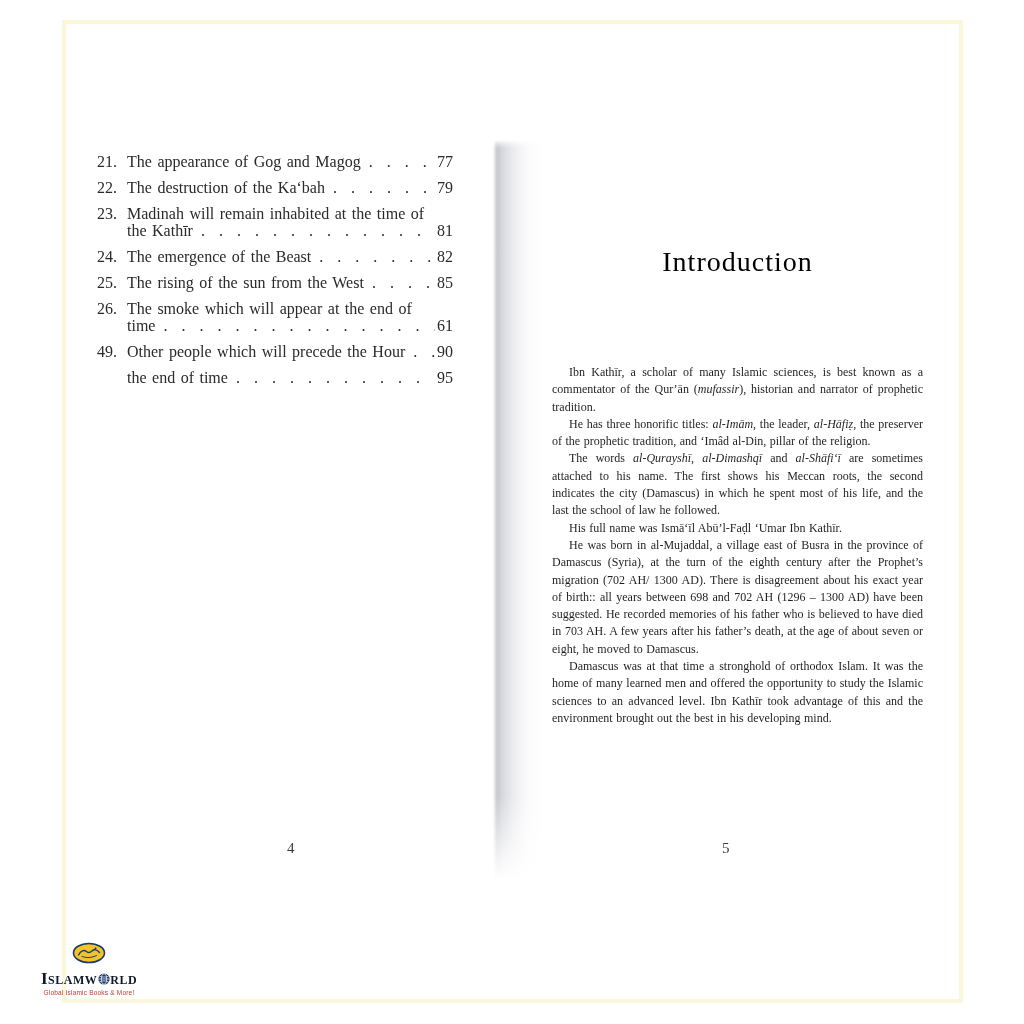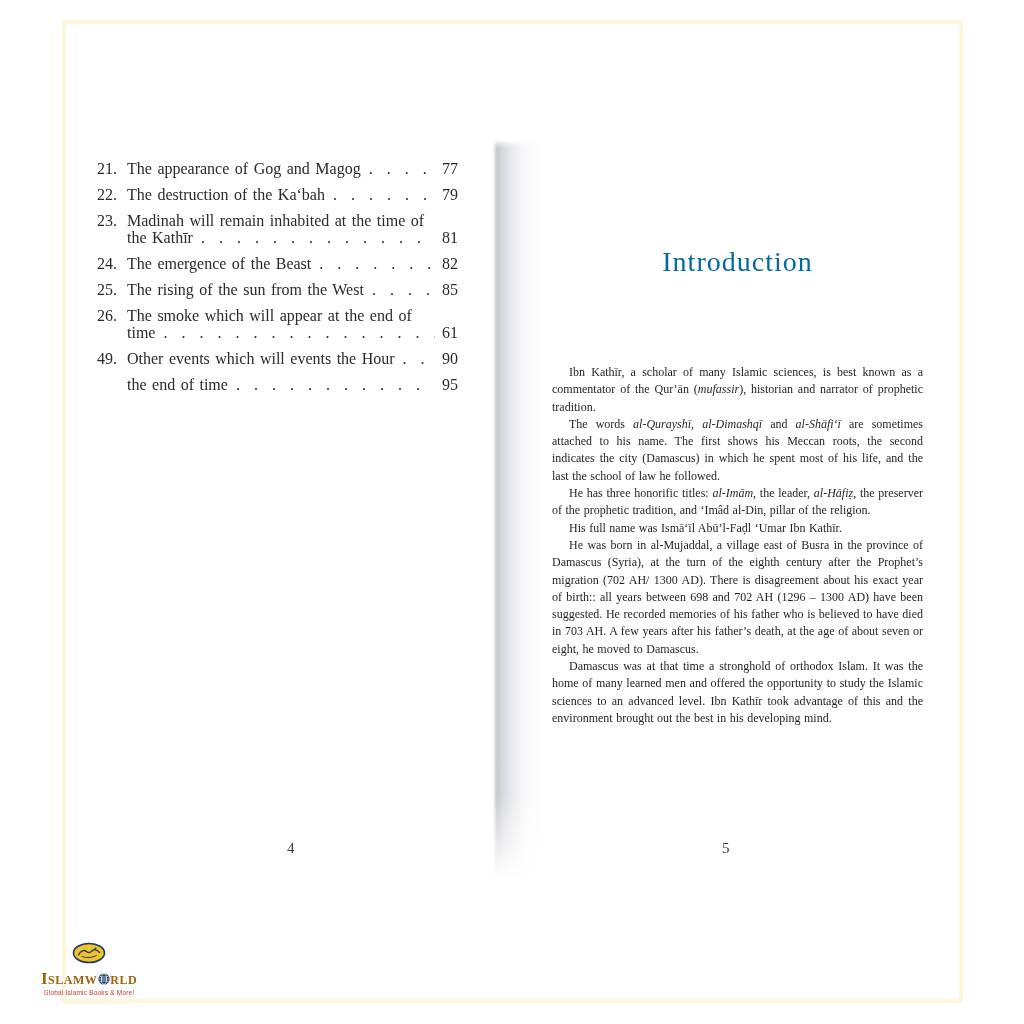--- a/index.html
+++ b/index.html
@@ -33,53 +33,53 @@
   .gutter-fade-bottom {
     position:absolute; left:488px; top:795px; width:60px; height:95px;
     background:linear-gradient(to bottom,rgba(255,255,255,0),#fff 88%);
   }
 
   
   .toc {
     position:absolute; left:97px; top:153px; width:366px;
     font-size:16px; line-height:17px; color:#2a2a2a;
   }
-  .toc-item { margin-bottom:9px;margin-top:7px; }
+  .toc-item { margin-bottom:9px; }
   .toc-row { display:flex; align-items:baseline; }
   .toc-num, .toc-indent { width:30px; flex:none; }
   .toc-text { flex:none; white-space:nowrap; word-spacing:1.5px; }
   .toc-dots {
     flex:1 1 auto; overflow:hidden; white-space:nowrap;
     letter-spacing:5px; margin:0 2px 0 8px; color:#2a2a2a;
   }
-  .toc-page { flex:none; width:26px; text-align:center; }
+  .toc-page { flex:none; width:26px; text-align:left; }
 
   
   .intro { position:absolute; left:552px; top:246px; width:371px; color:#1f1f1f; }
   .intro-heading {
     font-size:28px; font-weight:400; text-align:center;
-    margin:0 0 86px 0; letter-spacing:1px; color:#0369a1;
+    margin:0 0 86px 0; letter-spacing:1px; color:#000000;
   }
   .intro p {
     margin:0; font-size:12px; line-height:17.3px;
     text-align:justify; text-indent:17px; word-spacing:0.5px;
   }
   .intro p i { font-style:italic; }
 
   .pagenum { position:absolute; font-size:15px; color:#3a3a3a; }
   .pagenum-left  { left:287px; top:840px; }
   .pagenum-right { left:722px; top:840px; }
 
   
   .logo { position:absolute; left:31px; top:942px; width:116px; z-index:5; text-align:center; }
   .logo-emblem { display:block; margin:0 auto 1px auto; }
   .logo-brand {
     font-family:"Liberation Serif","DejaVu Serif",serif;
     font-variant:small-caps; font-weight:700; font-size:17px; line-height:1;
-    color:#a16207; letter-spacing:0.5px; white-space:nowrap;margin-top:6px;
+    color:#0f172a; letter-spacing:0.5px; white-space:nowrap;margin-top:6px;
   }
   .logo-globe { display:inline-block; vertical-align:-1px; margin:0 0.5px; }
   .logo-tagline {
     font-family:"Liberation Sans","DejaVu Sans",sans-serif;
     font-size:6.5px; color:#c23b2e; margin-top:2px;
     letter-spacing:0.2px; white-space:nowrap;
   }
 </style>
 </head>
 <body>
@@ -143,41 +143,41 @@
       <div class="toc-row">
         <span class="toc-indent"></span>
         <span class="toc-text">time</span>
         <span class="toc-dots">. . . . . . . . . . . . . . . . . . . . . . . . . . . . . . . . . . . . . . . . </span>
         <span class="toc-page">61</span>
       </div>
     </div>
     <div class="toc-item">
       <div class="toc-row">
         <span class="toc-num">49.</span>
-        <span class="toc-text">Other events which will events the Hour</span>
+        <span class="toc-text">Other people which will precede the Hour</span>
         <span class="toc-dots">. . . . . . . . . . . . . . . . . . . . . . . . . . . . . . . . . . . . . . . . </span>
         <span class="toc-page">90</span>
       </div>
     </div>
     <div class="toc-item">
       <div class="toc-row">
         <span class="toc-indent"></span>
         <span class="toc-text">the end of time</span>
         <span class="toc-dots">. . . . . . . . . . . . . . . . . . . . . . . . . . . . . . . . . . . . . . . . </span>
         <span class="toc-page">95</span>
       </div>
     </div>
   </div>
 
 <div class="intro">
   <h1 class="intro-heading">Introduction</h1>
   <div id="intro-paragraphs">
       <p><span>Ibn Kathīr, a scholar of many Islamic sciences, is best known as a commentator of the Qur’ān (</span><i>mufassir</i><span>), historian and narrator of prophetic tradition.</span></p>
+      <p><span>He has three honorific titles: </span><i>al-Imām</i><span>, the leader, </span><i>al-Hāfiẓ</i><span>, the preserver of the prophetic tradition, and ‘Imâd al-Din, pillar of the religion.</span></p>
       <p><span>The words </span><i>al-Qurayshī</i><span>, </span><i>al-Dimashqī</i><span> and </span><i>al-Shāfi‘ī</i><span> are sometimes attached to his name. The first shows his Meccan roots, the second indicates the city (Damascus) in which he spent most of his life, and the last the school of law he followed.</span></p>
-      <p><span>He has three honorific titles: </span><i>al-Imām</i><span>, the leader, </span><i>al-Hāfiẓ</i><span>, the preserver of the prophetic tradition, and ‘Imâd al-Din, pillar of the religion.</span></p>
       <p><span>His full name was Ismā‘īl Abū’l-Faḍl ‘Umar Ibn Kathīr.</span></p>
       <p><span>He was born in al-Mujaddal, a village east of Busra in the province of Damascus (Syria), at the turn of the eighth century after the Prophet’s migration (702 AH/ 1300 AD). There is disagreement about his exact year of birth:: all years between 698 and 702 AH (1296 – 1300 AD) have been suggested. He recorded memories of his father who is believed to have died in 703 AH. A few years after his father’s death, at the age of about seven or eight, he moved to Damascus.</span></p>
       <p><span>Damascus was at that time a stronghold of orthodox Islam. It was the home of many learned men and offered the opportunity to study the Islamic sciences to an advanced level. Ibn Kathīr took advantage of this and the environment brought out the best in his developing mind.</span></p>
     </div>
 </div>
 
 <span class="pagenum pagenum-left">4</span>
 <span class="pagenum pagenum-right">5</span>
 
 <div class="logo">

